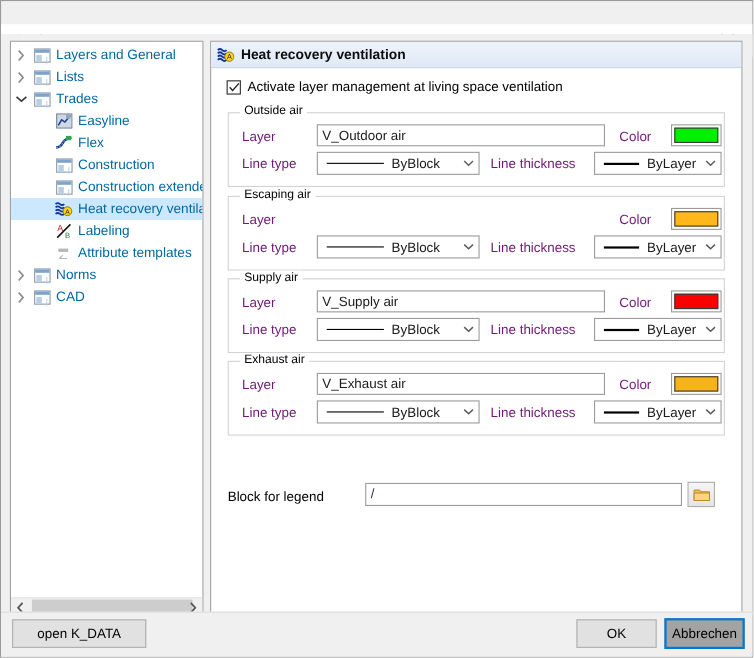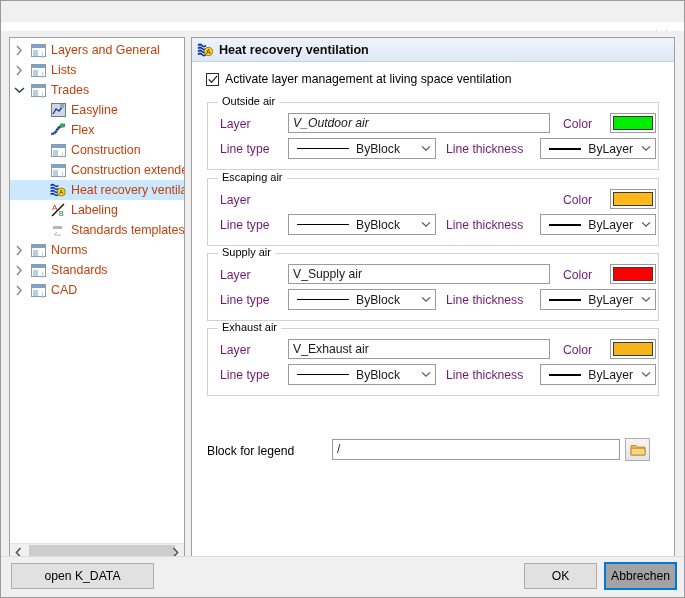--- a/index.html
+++ b/index.html
@@ -58,21 +58,21 @@
     position: absolute; left: 0; top: 2px;
     width: 174px; height: 500px;
     overflow: hidden;
   }
   .tree-row {
     position: relative;
     height: 20px;
     display: flex; align-items: center;
     white-space: nowrap;
     font-size: 12.4px;
-    color: #c2410c;
+    color: #0369a1;
     cursor: default;
   }
   .tree-row.selected { background: #cce8ff; }
   .twisty {
     width: 18px; min-width: 18px; height: 20px;
     display: flex; align-items: center; justify-content: center;
   }
   .twisty svg { display: block; }
   .tree-icon {
     width: 20px; min-width: 20px; height: 18px;
@@ -236,21 +236,21 @@
   .btn {
     position: absolute;
     height: 26px;
     background: #e1e1e1;
     border: 1px solid #adadad;
     box-sizing: border-box;
     font-size: 12.2px; color: #000;
     display: flex; align-items: center; justify-content: center;
     cursor: default;
   }
-  .btn-opendata { left: 10px; top: 6px; width: 143px; }
+  .btn-opendata { left: 10px; top: 6px; width: 122px; }
   .btn-ok { left: 523px; top: 6px; width: 73px; }
   .btn-cancel {
     left: 603px; top: 5px; width: 73px; height: 28px;
     background: #a3a3a3; border: 2px solid #0078d7;
   }
 </style>
 </head>
 <body>
 
 <div id="app">
@@ -372,43 +372,32 @@
           <div class="tree-row">
             <span style="width: 20px; min-width: 20px; height: 20px; display: inline-block;"></span>
             <span class="twisty"></span>
             <span class="tree-icon">
               <svg width="15" height="13" viewBox="0 0 15 13">
                 <rect x="2" y="2" width="9" height="3" fill="#b6b6b6"></rect>
                 <path d="M3 11 L10 11" stroke="#b6b6b6" stroke-width="1"></path>
                 <path d="M3 11 L6 8" stroke="#b6b6b6" stroke-width="1"></path>
               </svg>
             </span>
-            <span class="tree-label">Standards templates</span>
+            <span class="tree-label">Attribute templates</span>
           </div>
           <div class="tree-row">
             <span class="twisty">
               <svg width="8" height="11" viewBox="0 0 8 11">
                 <polyline points="2,1 6,5.5 2,10" fill="none" stroke="#8a8a8a" stroke-width="1.5"></polyline>
               </svg>
             </span>
             <span class="tree-icon">
               <span class="ic-doc"></span>
             </span>
             <span class="tree-label">Norms</span>
-          </div>
-          <div class="tree-row">
-            <span class="twisty">
-              <svg width="8" height="11" viewBox="0 0 8 11">
-                <polyline points="2,1 6,5.5 2,10" fill="none" stroke="#8a8a8a" stroke-width="1.5"></polyline>
-              </svg>
-            </span>
-            <span class="tree-icon">
-              <span class="ic-doc"></span>
-            </span>
-            <span class="tree-label">Standards</span>
           </div>
           <div class="tree-row">
             <span class="twisty">
               <svg width="8" height="11" viewBox="0 0 8 11">
                 <polyline points="2,1 6,5.5 2,10" fill="none" stroke="#8a8a8a" stroke-width="1.5"></polyline>
               </svg>
             </span>
             <span class="tree-icon">
               <span class="ic-doc"></span>
             </span>
@@ -453,21 +442,21 @@
             <polyline points="0.8,4.4 3.5,7.3 9.2,0.8" fill="none" stroke="#222" stroke-width="1.25"></polyline>
           </svg>
         </span>
         <span class="chk-label">Activate layer management at living space ventilation</span>
       </div>
 
       <div id="groups-host">
           <div class="group" style="top: 64px; height: 68px;">
             <div class="group-title">Outside air</div>
             <div class="fld-label" style="left:12px;top:14px;">Layer</div>
-            <div class="txt-input" style="left:80px;top:10px;width:262px;font-style:italic;">V_Outdoor air</div>
+            <div class="txt-input" style="left:80px;top:10px;width:262px;">V_Outdoor air</div>
             <div class="fld-label" style="left:355px;top:14px;">Color</div>
             <div class="swatch-outer" style="left:402px;top:10px;">
               <div class="swatch-inner" style="background: rgb(0, 238, 0);"></div>
             </div>
             <div class="fld-label" style="left:12px;top:39px;">Line type</div>
             <div class="combo" style="left:80px;top:35px;width:148px;">
               <span class="combo-line" style="width:52px;"></span>
               <span class="combo-text">ByBlock</span>
               <span class="combo-arrow">
                 <svg width="10" height="7" viewBox="0 0 10 7">

